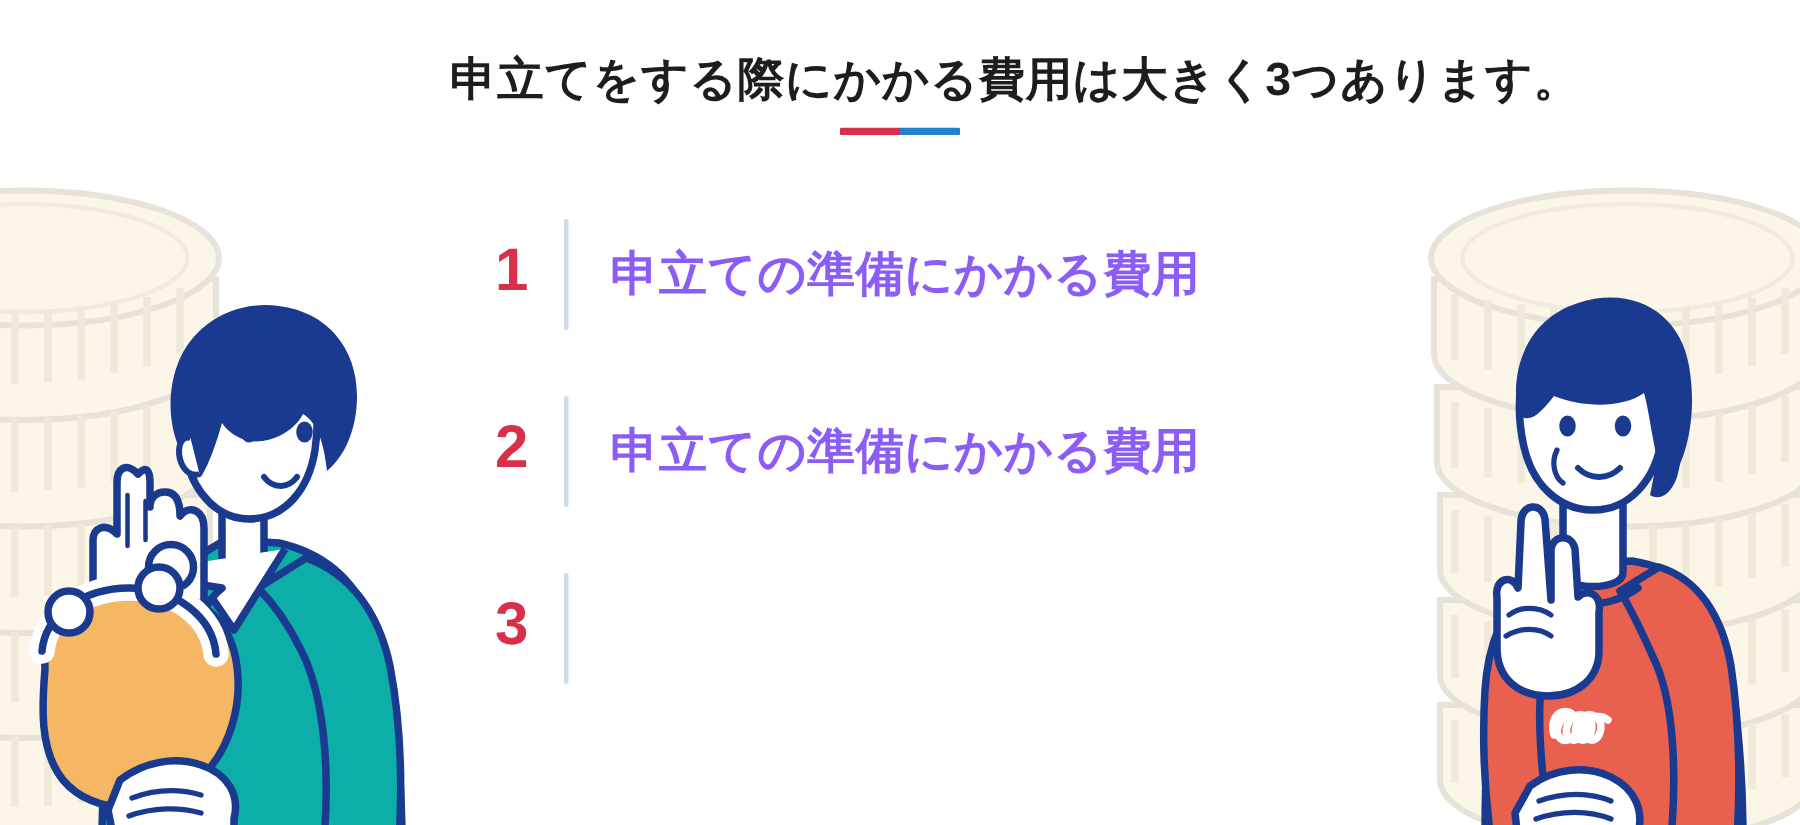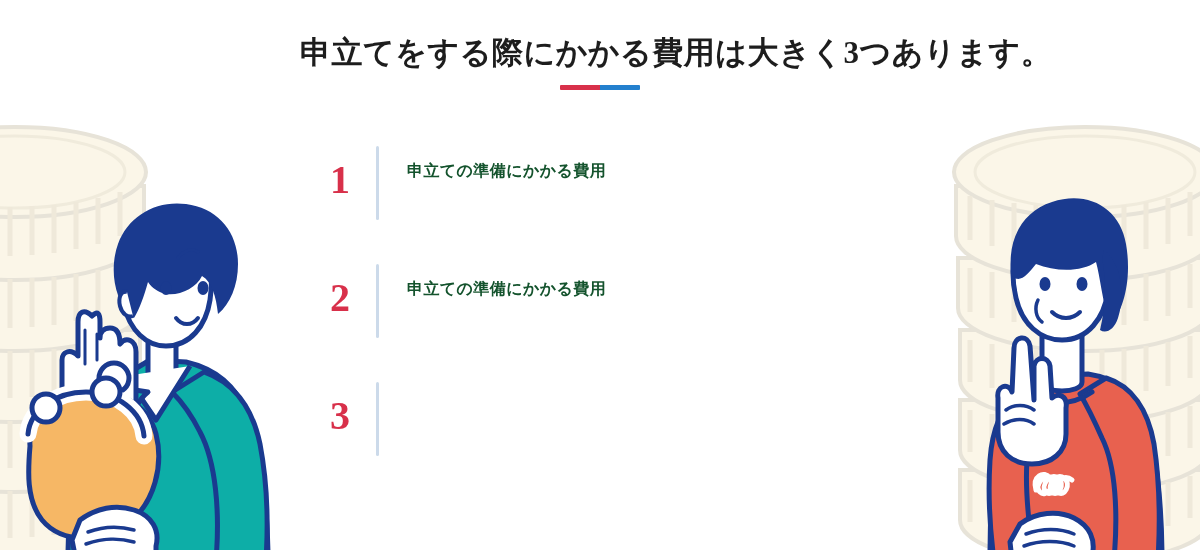--- a/index.html
+++ b/index.html
@@ -12,21 +12,20 @@
     background: #ffffff;
     font-family: "Liberation Sans", "DejaVu Sans", sans-serif;
     overflow: hidden;
   }
   .stage {
     position: relative;
     width: 1200px;
     height: 550px;
     background: #ffffff;
     overflow: hidden;
-    font-family: Liberation Serif, serif;
   }
 
   
   .illus {
     position: absolute;
     top: 0;
     height: 550px;
     width: 300px;
     overflow: hidden;
   }
@@ -88,23 +87,23 @@
   }
   .item-divider {
     flex: 0 0 3px;
     width: 3px;
     align-self: stretch;
     background: #ccdaea;
     margin-right: 28px;
     border-radius: 2px;
   }
   .item-text {
-    font-size: 16px;
+    font-size: 32px;
     font-weight: 700;
-    color: #14532d;
+    color: #8b5cf6;
     line-height: 1.45;
     padding-top: 13px;
     letter-spacing: 0.4px;
   }
   .item-text .line2 { display: block; }
 </style>
 </head>
 <body>
 
 <div class="stage">

